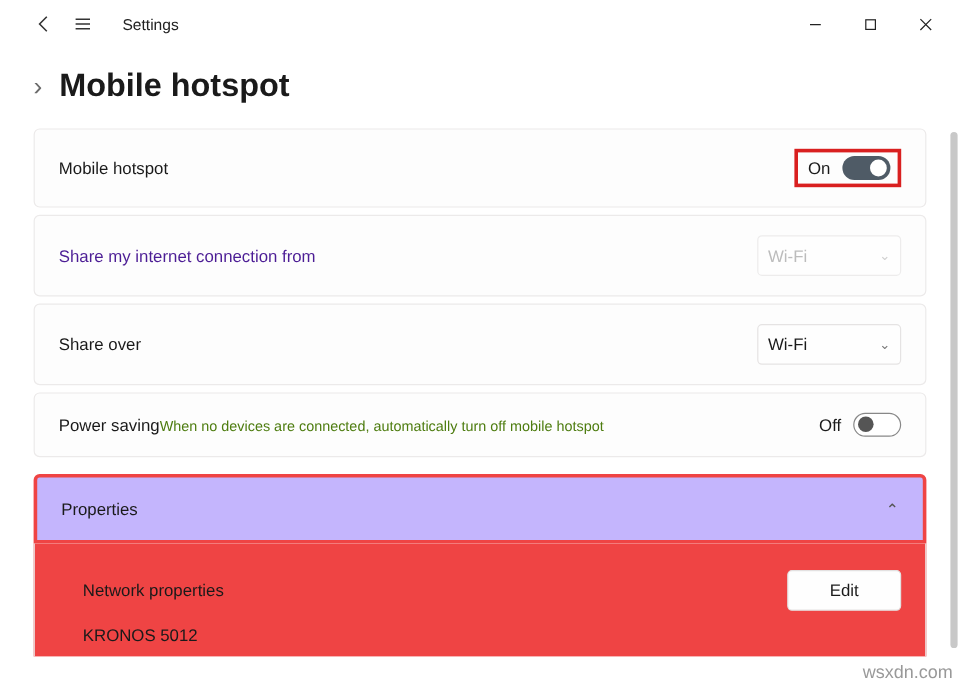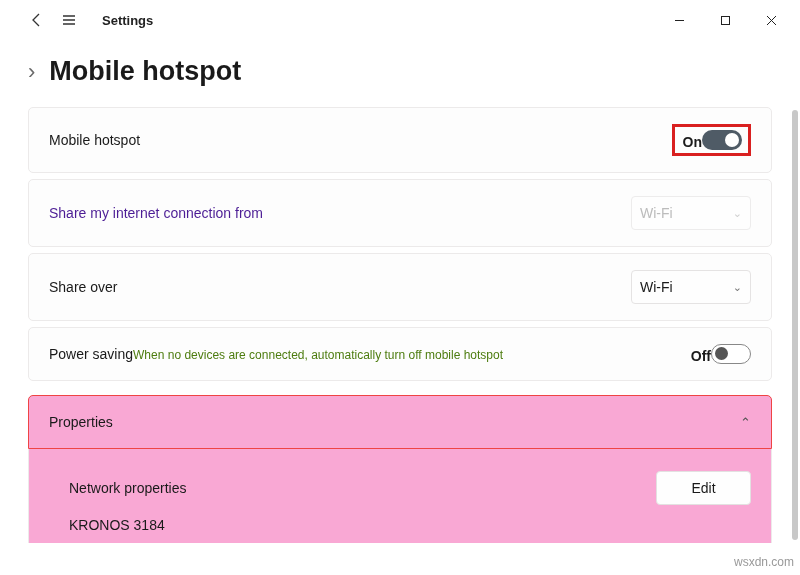--- a/index.html
+++ b/index.html
@@ -13,21 +13,20 @@
       height: 575px;
       background: #ffffff;
       overflow: hidden;
       position: relative;
     }
     .titlebar {
       display: flex;
       align-items: center;
       height: 40px;
       padding: 0 6px;
-      font-weight: bold;
     }
     .titlebar-left { display: flex; align-items: center; gap: 14px; padding-left: 22px;}
     .titlebar-icon { width: 18px; height: 18px; display:flex; align-items:center; justify-content:center; color:#333;}
     .titlebar-title { font-size: 13px; color: #222; margin-left: 10px;}
     .titlebar-right { margin-left: auto; display: flex; }
     .win-btn { width: 46px; height: 40px; display:flex; align-items:center; justify-content:center; color:#222;}
     .breadcrumb {
       display: flex;
       align-items: center;
       gap: 14px;
@@ -50,22 +49,22 @@
       display: flex;
       align-items: center;
     }
     .card-label { font-size: 14px; color: #1a1a1a; }
     .card.disabled .card-label { color: #4c1d95; }
     .card-sub { font-size: 12px; color: #4d7c0f; margin-top: 2px;}
     .card-main { display:flex; flex-direction:row; flex: 1;}
     .spacer { flex: 1; }
     .toggle-wrap {
       display: flex;
-      align-items: flex-end;
-      font-weight: bold;
+      align-items: center;
+      gap: 10px;
     }
     .toggle-label { font-size: 14px; color: #1a1a1a;}
     .toggle {
       width: 40px;
       height: 20px;
       border-radius: 10px;
       position: relative;
     }
     .toggle.on { background: #4f5b66; }
     .toggle.on::after {
@@ -92,36 +91,36 @@
       align-items:center;
       justify-content:space-between;
       padding: 0 8px;
       font-size: 14px;
       color:#1a1a1a;
     }
     .dropdown.disabled { color:#bcbcbc; border-color:#edecec;}
     .dropdown .chev-sm { font-size: 11px; color:#777; margin-left:18px;}
     .dropdown.disabled .chev-sm { color:#cfcfcf;}
     .section-header {
-      background: #f9a8d4;
-      border: 1px solid #ef4444;
+      background: #c4b5fd;
+      border: 3px solid #ef4444;
       border-top-left-radius: 5px;
       border-top-right-radius: 5px;
       padding: 18px 20px;
       margin-top: 14px;
       display:flex;
       align-items:center;
       font-size:14px;
       color:#1a1a1a;
     }
     .section-body {
       border: 1px solid #eceaea;
       border-top: none;
       border-bottom: none;
-      background:#f9a8d4;
+      background:#ef4444;
       padding: 16px 20px 4px 40px;
     }
     .prop-row { display:flex; align-items:center; padding: 6px 0; font-size:14px; color:#1a1a1a;}
     .prop-label { width: 160px; color:#1a1a1a;}
     .prop-value { color:#1a1a1a;}
     .edit-btn {
       margin-left:auto;
       width: 95px;
       height: 34px;
       border:1px solid #e3e1e1;
@@ -135,21 +134,21 @@
     .chev-up { font-size: 13px; color:#555;}
     .scrollbar {
       position:absolute;
       right:2px;
       top:110px;
       width:6px;
       height:430px;
       background:#c8c8c8;
       border-radius:3px;
     }
-    .watermark { position:absolute; right:6px; bottom:6px; font-size:12px; color:#999;}
+    .watermark { position:absolute; right:6px; bottom:6px; font-size:15px; color:#999;}
   </style>
 </head>
 <body>
 
 <div class="titlebar">
   <div class="titlebar-left">
     <span class="titlebar-icon">
       <svg width="16" height="16" viewBox="0 0 16 16">
           <path d="M10 2 L4 8 L10 14" stroke="#333" stroke-width="1.3" fill="none"></path>
         </svg>
@@ -233,20 +232,20 @@
     <span class="chev-up">⌃</span>
   </div>
   <div class="section-body">
     <div class="prop-row">
       <span>Network properties</span>
       <div class="edit-btn">
         <span>Edit</span>
       </div>
     </div>
     <div class="prop-row">
-      <span class="prop-value">KRONOS 3184</span>
+      <span class="prop-value">KRONOS 5012</span>
     </div>
   </div>
 
 </div>
 
 <div class="scrollbar"></div>
 <div class="watermark">wsxdn.com</div>
 
 </body></html>

